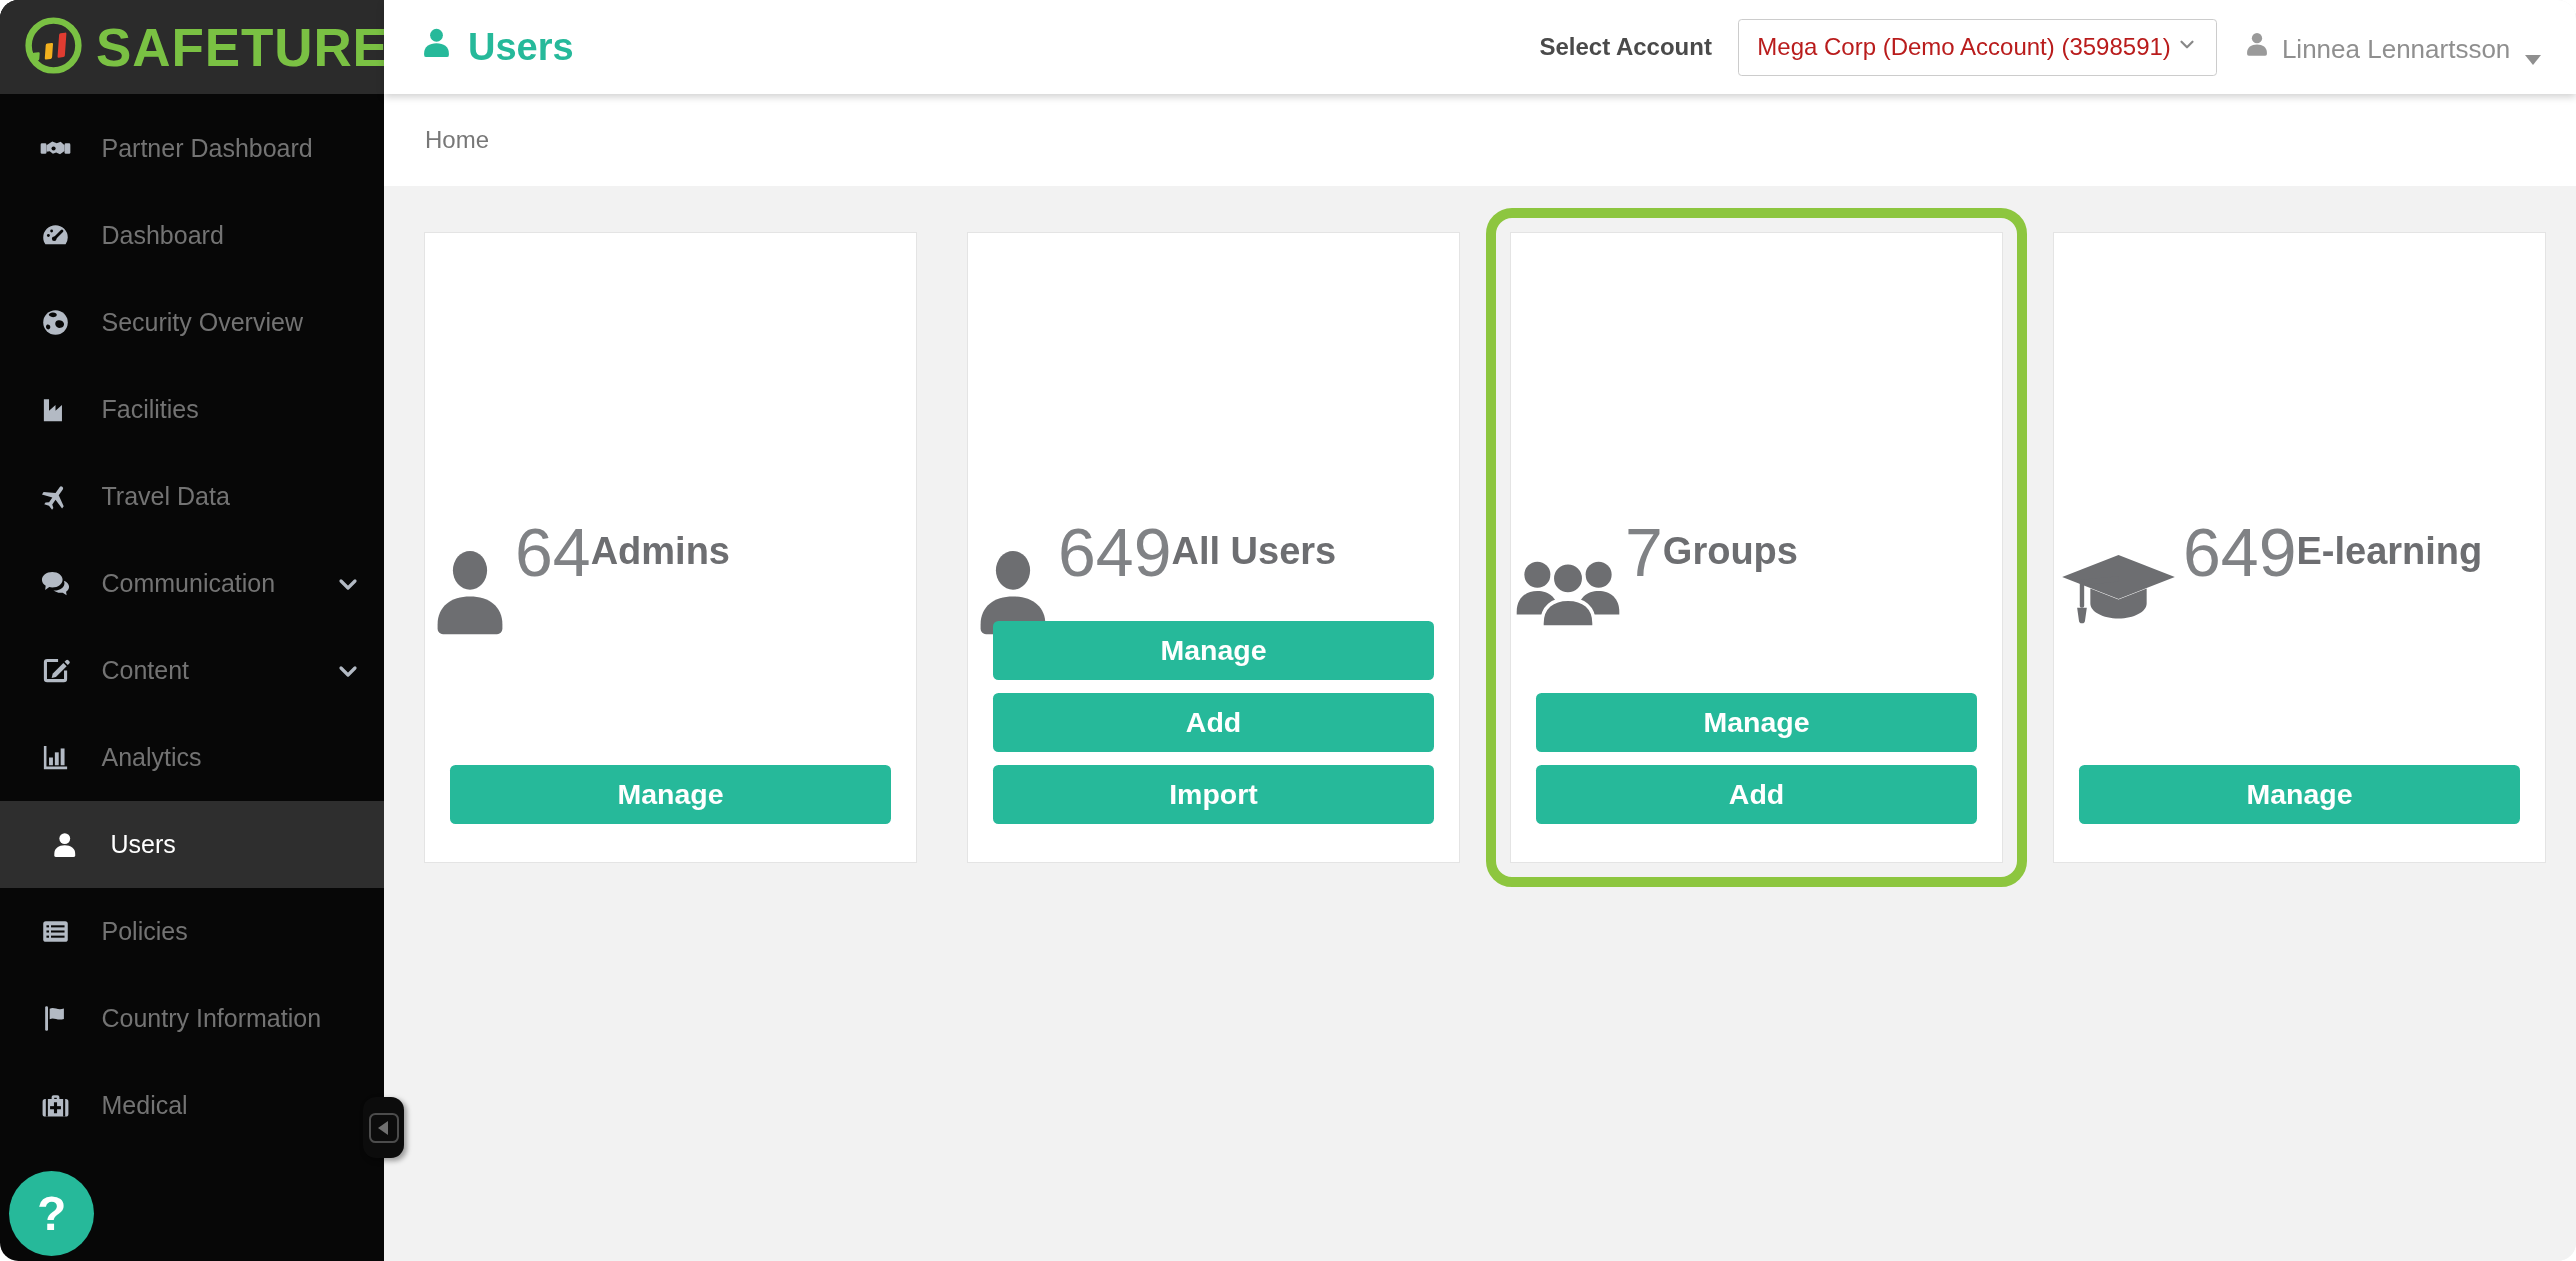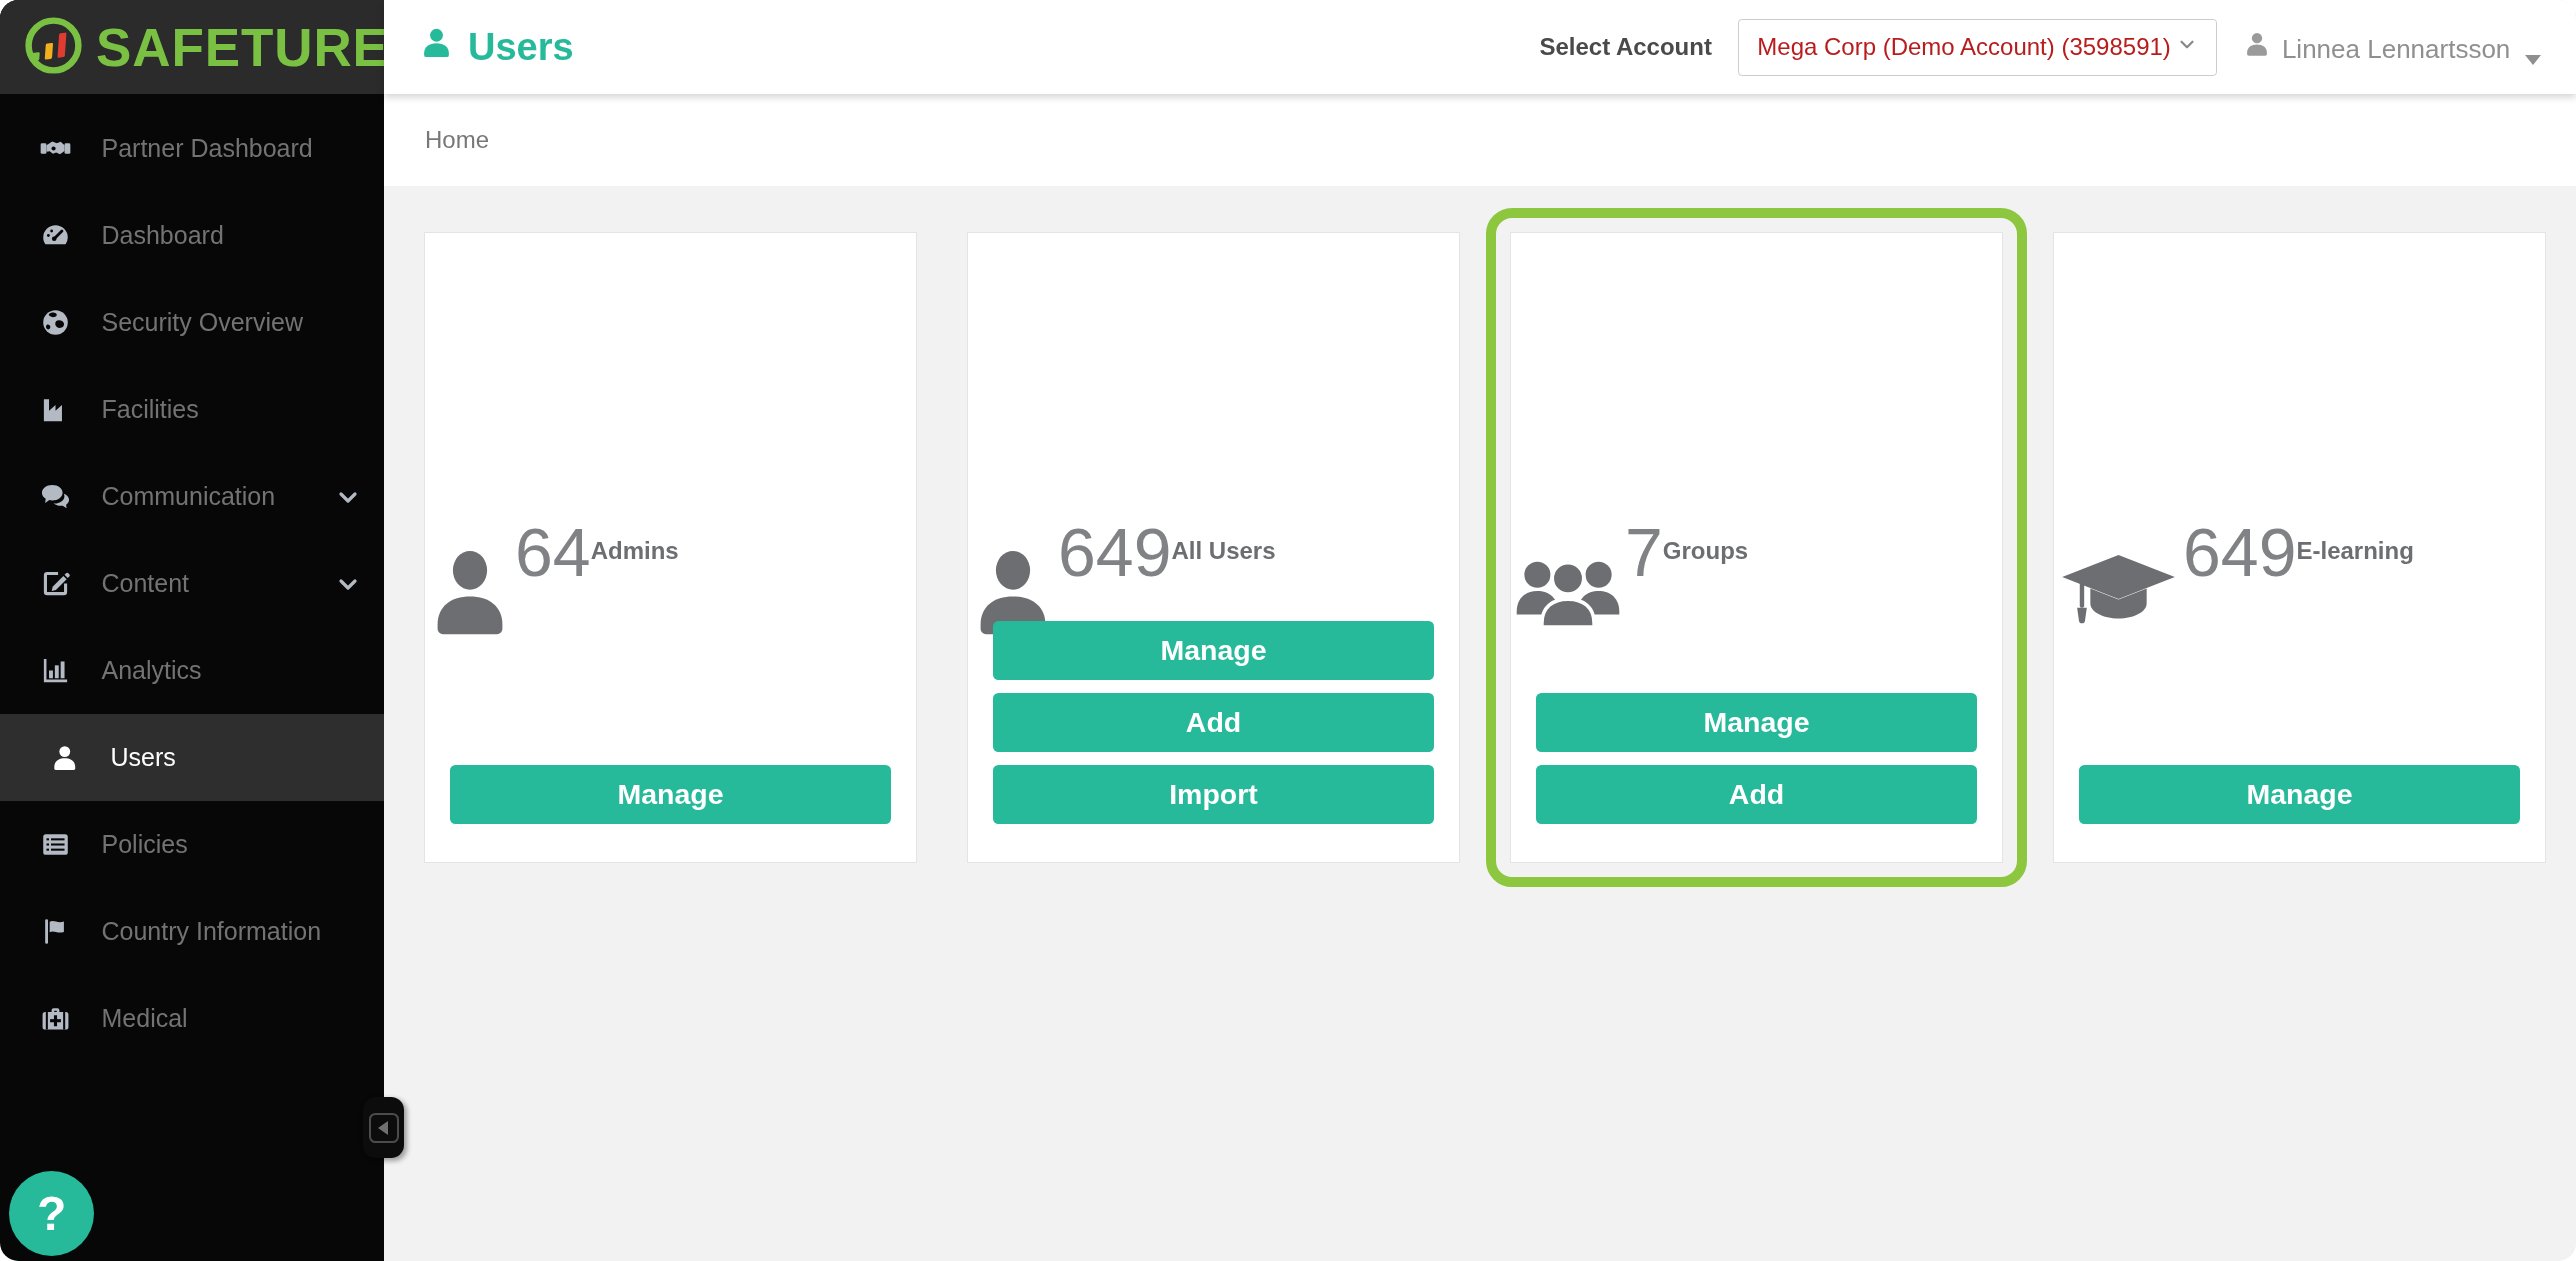--- a/index.html
+++ b/index.html
@@ -45,21 +45,21 @@
   .breadcrumb-bar{position:absolute;left:384px;top:94px;right:0;height:92px;background:#ffffff;display:flex;
     align-items:center;padding-left:41px;z-index:1;}
   .breadcrumb-item{color:#777777;font-size:24px;cursor:pointer;}
   
   .content{position:absolute;left:384px;top:186px;right:0;bottom:0;background:#f2f2f2;}
   .cards{display:flex;gap:50px;padding:46px 0 0 40px;}
   .card{position:relative;width:493px;height:631px;background:#ffffff;border:0.9px solid #e4e4e4;box-sizing:border-box;
     display:flex;flex-direction:row;align-items:center;}
   .big-icon{margin-top:78px;height:99px;display:flex;align-items:flex-end;justify-content:center;}
   .count{margin-top:9.2px;font-size:68px;font-weight:300;color:#808285;line-height:1.1;}
-  .card-label{margin-top:7.4px;font-size:24px;font-weight:700;color:#6d6e71;}
+  .card-label{margin-top:7.4px;font-size:38px;font-weight:700;color:#6d6e71;}
   .card-buttons{position:absolute;left:25px;right:25px;bottom:38px;display:flex;flex-direction:column;gap:13px;}
   .btn{height:59px;background:#26b99a;border:none;border-radius:5.5px;color:#ffffff;font-size:28.5px;font-weight:700;
     font-family:inherit;cursor:pointer;display:flex;align-items:center;justify-content:center;}
   .highlight-ring{position:absolute;inset:-25px;border:10px solid #8dc63f;border-radius:26px;pointer-events:none;z-index:3;}
 </style>
 </head>
 <body>
 
 <div class="app">
 
@@ -122,20 +122,28 @@
 
       <div class="menu-item">
         <span class="mi-icon">
           <svg width="31" height="31" viewBox="0 0 24 24">
             <path fill="#b3bac4" d="M3 21 V4 h4 v9 l5-4.5 V13 l5-4.5 V21 Z"></path>
           </svg>
         </span>
         <span>Facilities</span>
       </div>
 
+      <div class="menu-item">
+        <span class="mi-icon">
+          <svg width="31" height="31" viewBox="0 0 24 24">
+            <path fill="#b3bac4" transform="rotate(35 12 12)" d="M21.5 14.5 L13.5 9.8 V4.3 a1.5 1.5 0 0 0-3 0 V9.8 L2.5 14.5 v2.2 l8-2.6 v4.4 l-2.2 1.7 v1.7 l3.7-1.1 3.7 1.1 v-1.7 l-2.2-1.7 v-4.4 l8 2.6 z"></path>
+          </svg>
+        </span>
+        <span>Travel Data</span>
+      </div>
 
       <div class="menu-item">
         <span class="mi-icon">
           <svg width="31" height="31" viewBox="0 0 24 24">
               <g fill="#b3bac4">
             <path d="M9.5 3C5 3 1.5 5.7 1.5 9c0 1.9 1.1 3.6 2.9 4.7L4 17l3.2-2.2c.7.2 1.5.2 2.3.2 4.5 0 8-2.7 8-6S14 3 9.5 3z"></path>
             <path d="M18.5 9.8c2.4.9 4 2.7 4 4.7 0 1.5-.9 2.9-2.3 3.8l.4 2.7-3-1.9c-.5.1-1 .1-1.6.1-2.3 0-4.3-.8-5.6-2 1 .2 2 .2 3.1 0 3.1-.6 5.4-2.8 5.4-5.4 0-.7-.2-1.4-.4-2z"></path>
           </g>
             </svg>
         </span>

